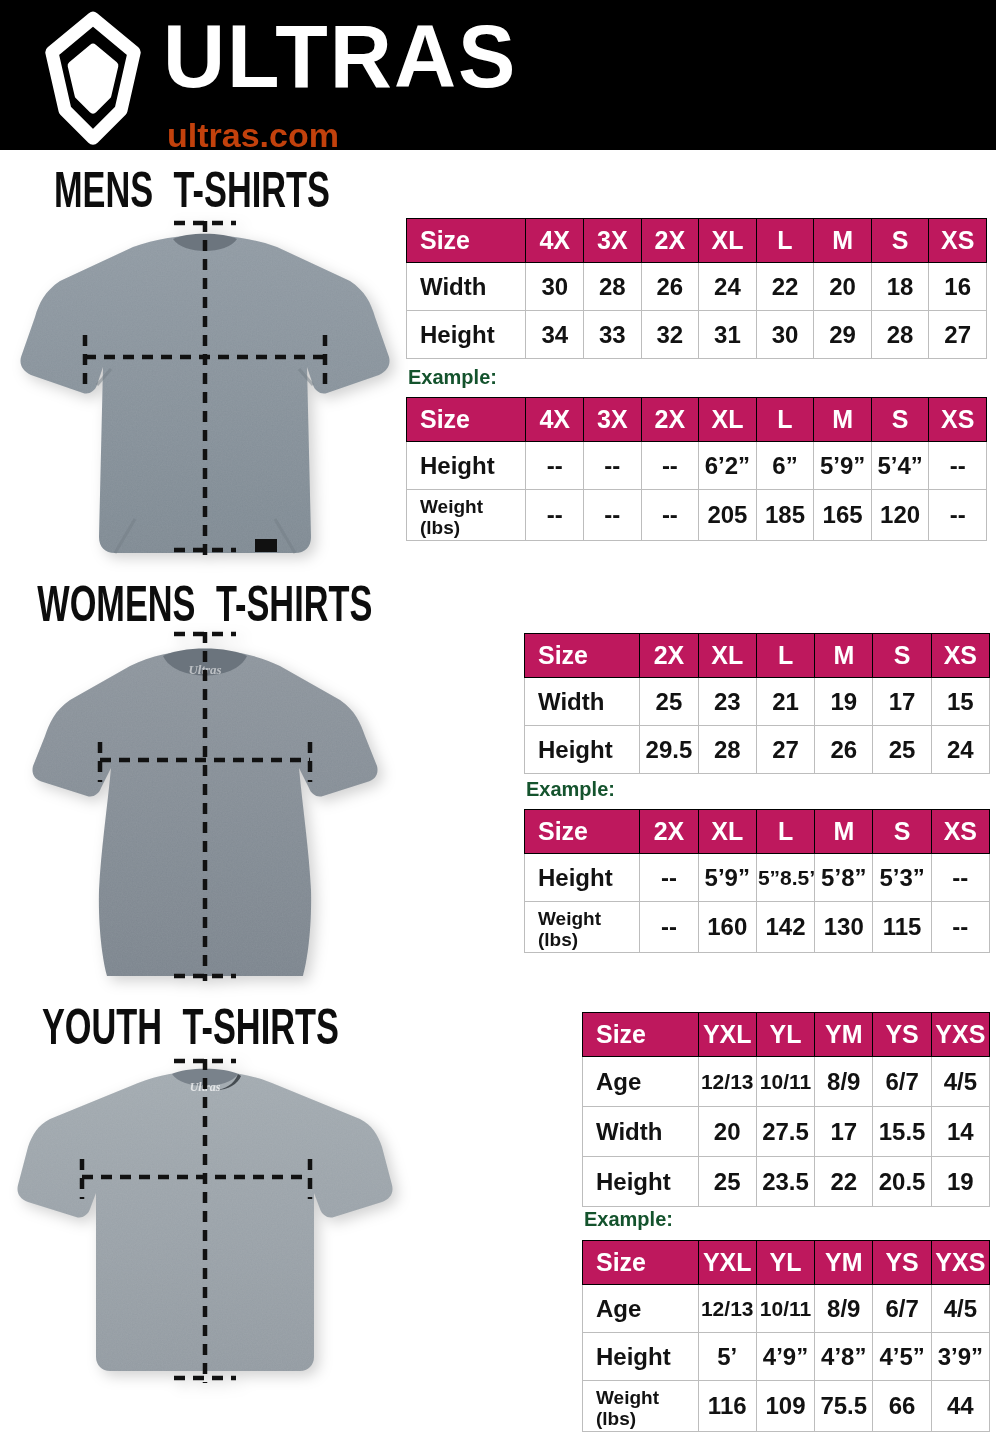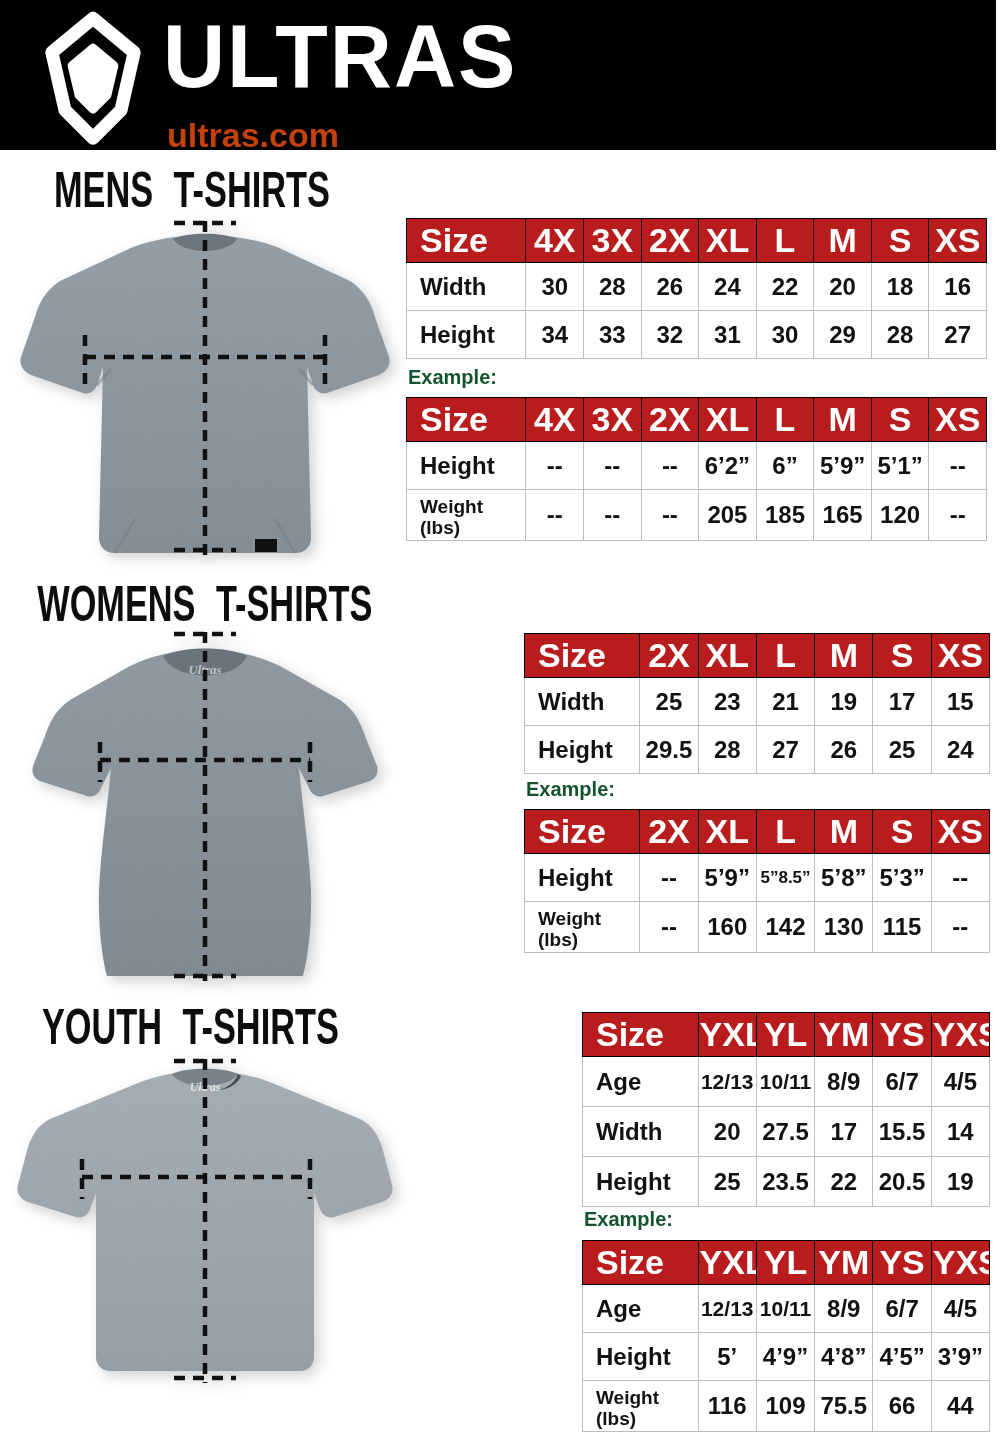--- a/index.html
+++ b/index.html
@@ -34,26 +34,26 @@
   #mens-table2{left:406px;top:397px;width:581px;}
   #womens-table1{left:524px;top:633px;width:466px;}
   #womens-table2{left:524px;top:809px;width:466px;}
   #youth-table1{left:582px;top:1012px;width:408px;}
   #youth-table2{left:582px;top:1240px;width:408px;}
 
   .sizetbl{border-collapse:collapse;table-layout:fixed;width:100%;background:#fff;
            font-family:"Liberation Sans",sans-serif;font-weight:bold;}
   .sizetbl th,.sizetbl td{border:1px solid #bdbdbd;text-align:center;vertical-align:middle;
            color:#121212;overflow:hidden;}
-  .sizetbl thead th{background:#b91c1c;color:#fff;border-color:#000;font-size:34px;height:41px;}
+  .sizetbl thead th{background:#be185d;color:#fff;border-color:#000;font-size:25px;height:41px;}
   .sizetbl thead th.lbl,.sizetbl tbody td.lbl{text-align:left;padding-left:13px;}
   .sizetbl tbody td{font-size:24px;height:45px;}
   .rows47 tbody td{height:47px;}
   .sizetbl tbody td.sm{font-size:21px;}
-  .sizetbl tbody td.xs{font-size:17px;}
+  .sizetbl tbody td.xs{font-size:21px;}
   .sizetbl tbody td.lbl.wrap{font-size:19px;line-height:1.08;padding-top:5px;padding-bottom:0;}
 
   
   .shirt{position:absolute;filter:drop-shadow(5px 5px 7px rgba(0,0,0,0.18));}
   #mens-shirt{left:15px;top:219px;}
   #womens-shirt{left:15px;top:630px;}
   #youth-shirt{left:10px;top:1057px;}
 </style>
 </head>
 <body>
@@ -244,21 +244,21 @@
         </thead>
         <tbody>
           <tr>
             <td class="lbl">Height</td>
             <td>--</td>
             <td>--</td>
             <td>--</td>
             <td>6’2”</td>
             <td>6”</td>
             <td>5’9”</td>
-            <td>5’1”</td>
+            <td>5’4”</td>
             <td>--</td>
           </tr>
           <tr>
             <td class="lbl wrap">Weight (lbs)</td>
             <td>--</td>
             <td>--</td>
             <td>--</td>
             <td>205</td>
             <td>185</td>
             <td>165</td>

